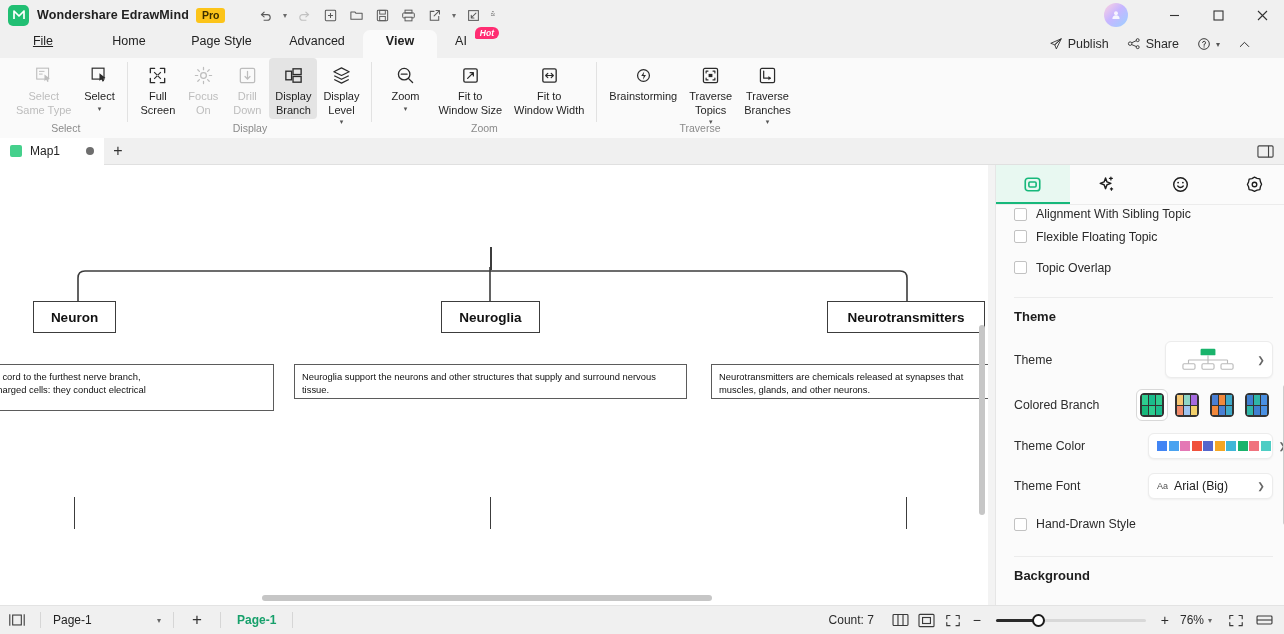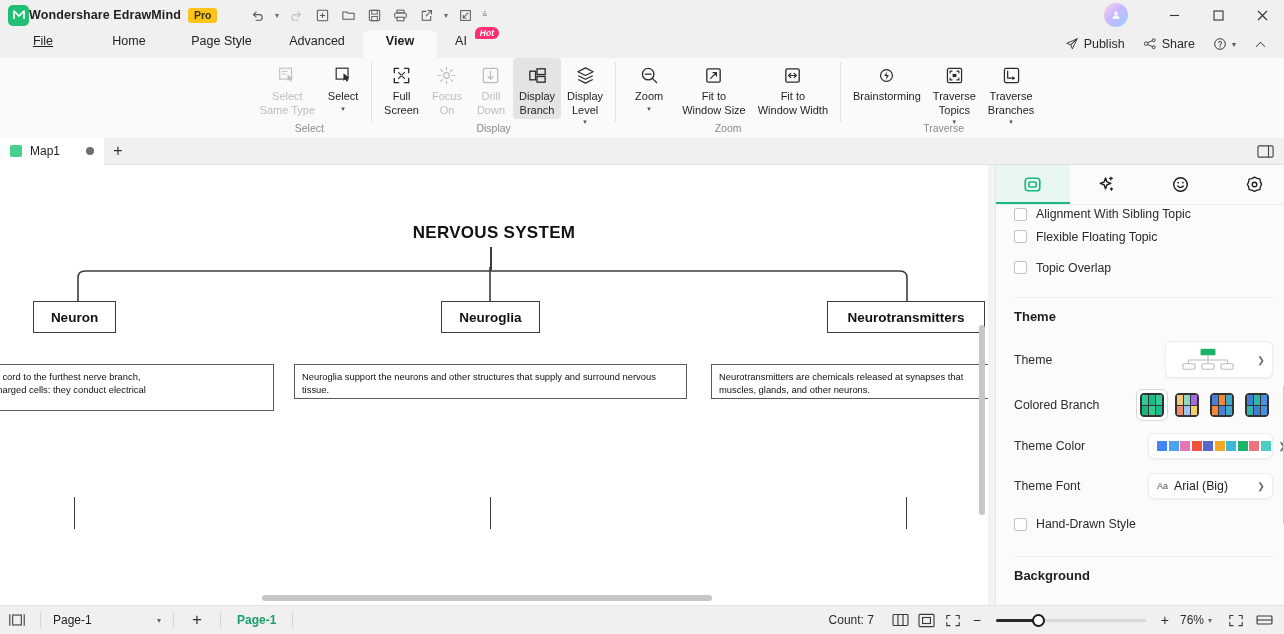--- a/index.html
+++ b/index.html
@@ -14,21 +14,21 @@
   
   .titlebar {
     position:absolute; left:0; top:0; width:1284px; height:30px;
     background:#f0f0f0; display:flex; align-items:center;
   }
   .app-logo {
     width:21px; height:21px; margin-left:8px; border-radius:5px;
     background:#21bf73; display:flex; align-items:center; justify-content:center;
     color:#fff; font-size:13px; font-weight:bold;
   }
-  .app-title { margin-left:0; font-size:12.5px; color:#222; font-weight:600; letter-spacing:.1px;}
+  .app-title { margin-left:8px; font-size:12.5px; color:#222; font-weight:600; letter-spacing:.1px;}
   .pro-badge {
     margin-left:7px; background:#fcc419; color:#3b2f00; font-size:10.5px;
     font-weight:bold; padding:1px 6px 2px; border-radius:3px;
   }
   .qat { display:flex; align-items:center; margin-left:28px; gap:2px; }
   .qbtn {
     width:24px; height:24px; display:flex; align-items:center; justify-content:center;
     border-radius:3px; color:#5a5a5a;
   }
   .qbtn.disabled { color:#c0c0c0; }
@@ -53,29 +53,29 @@
     position:relative;
   }
   .menu-item.active {
     background:#fafafa; border-radius:7px 7px 0 0; font-weight:bold;
   }
   .hot-badge {
     position:absolute; top:-3px; right:-14px;
     background:#ff2d72; color:#fff; font-size:8.5px; font-weight:bold;
     padding:1px 5px; border-radius:7px 7px 7px 2px; font-style:italic;
   }
-  .menu-right { margin-left:auto; display:flex; align-items:center; gap:4px; padding-bottom:4px; padding-right:10px;}
+  .menu-right { margin-left:auto; display:flex; align-items:center; gap:4px; padding-bottom:4px; padding-right:26px;}
   .mr-item { display:flex; align-items:center; gap:5px; font-size:12.5px; color:#2b2b2b; padding:3px 7px; border-radius:4px;}
 
   
   .ribbon {
     position:absolute; left:0; top:58px; width:1284px; height:80px;
     background:#fafafa;
   }
-  .ribbon-groups { display:flex; height:80px; align-items:flex-start; padding-left:10px;justify-content:center;}
+  .ribbon-groups { display:flex; height:80px; align-items:flex-start; padding-left:10px;}
   .rgroup { position:relative; height:80px; display:flex; flex-direction:column; }
   .rgroup-items { display:flex; align-items:flex-start; height:64px; }
   .rgroup-label {
     text-align:center; font-size:10.5px; color:#8a8a8a; height:16px; line-height:13px;
   }
   .rsep { width:1px; height:60px; background:#e2e2e2; margin:4px 6px 0; }
   .ritem {
     width:auto; min-width:44px; padding:4px 6px 2px; display:flex; flex-direction:column;
     align-items:center; border-radius:4px; position:relative;
   }
@@ -528,21 +528,20 @@
       <span>
         <svg width="17" height="15" viewBox="0 0 18 15">
             <rect x="1" y="1.5" width="16" height="12" rx="1.3" stroke="#444" stroke-width="1.2" fill="none"></rect>
             <path d="M12.2 1.5v12" stroke="#444" stroke-width="1.2"></path>
           </svg>
       </span>
     </div>
   </div>
 
   <div class="canvas">
-    <div class="map-title">NERVOUS SYSTEM</div>
 
     <div class="conn" style="left:490px; top:82px; width:1.6px; height:23px;"></div>
     <svg style="position:absolute; left:0; top:100px;" width="988" height="50">
       <path d="M78 45 L78 13 Q78 6 85 6 L900 6 Q907 6 907 13 L907 45" stroke="#3c3c3c" stroke-width="1.6" fill="none"></path>
       <path d="M490 2 L490 45" stroke="#3c3c3c" stroke-width="1.6" fill="none"></path>
     </svg>
     <div class="conn" style="left:74px; top:332px; width:1.3px; height:32px;"></div>
     <div class="conn" style="left:490px; top:332px; width:1.3px; height:32px;"></div>
     <div class="conn" style="left:906px; top:332px; width:1.3px; height:32px;"></div>
 

